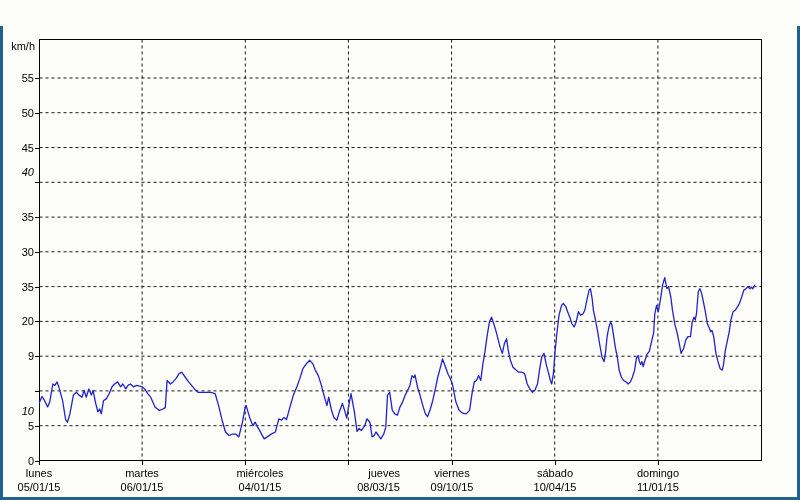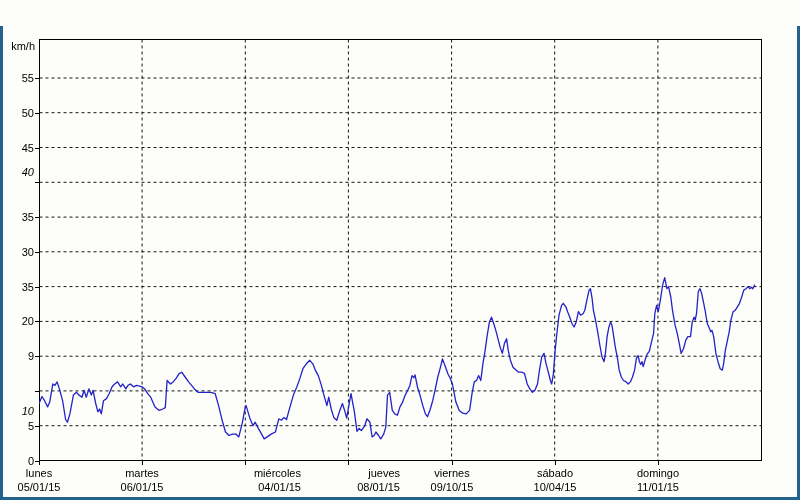--- a/index.html
+++ b/index.html
@@ -93,27 +93,27 @@
     </div>
   <div id="xlabels">
       <div class="xlab" style="left: -13px;">
         <span class="day">lunes</span>
         <span class="date">05/01/15</span>
       </div>
       <div class="xlab" style="left: 90px; text-align: center;">
         <span class="day">martes</span>
         <span class="date">06/01/15</span>
       </div>
-      <div class="xlab" style="left: 197px; text-align: right;">
+      <div class="xlab" style="left: 208px;">
         <span class="day">miércoles</span>
         <span class="date">04/01/15</span>
       </div>
       <div class="xlab" style="left: 296px; text-align: right;">
         <span class="day">jueves</span>
-        <span class="date">08/01/15</span>
+        <span class="date">08/03/15</span>
       </div>
       <div class="xlab" style="left: 400px;">
         <span class="day">viernes</span>
         <span class="date">09/10/15</span>
       </div>
       <div class="xlab" style="left: 503px;">
         <span class="day">sábado</span>
         <span class="date">10/04/15</span>
       </div>
       <div class="xlab" style="left: 606px;">

